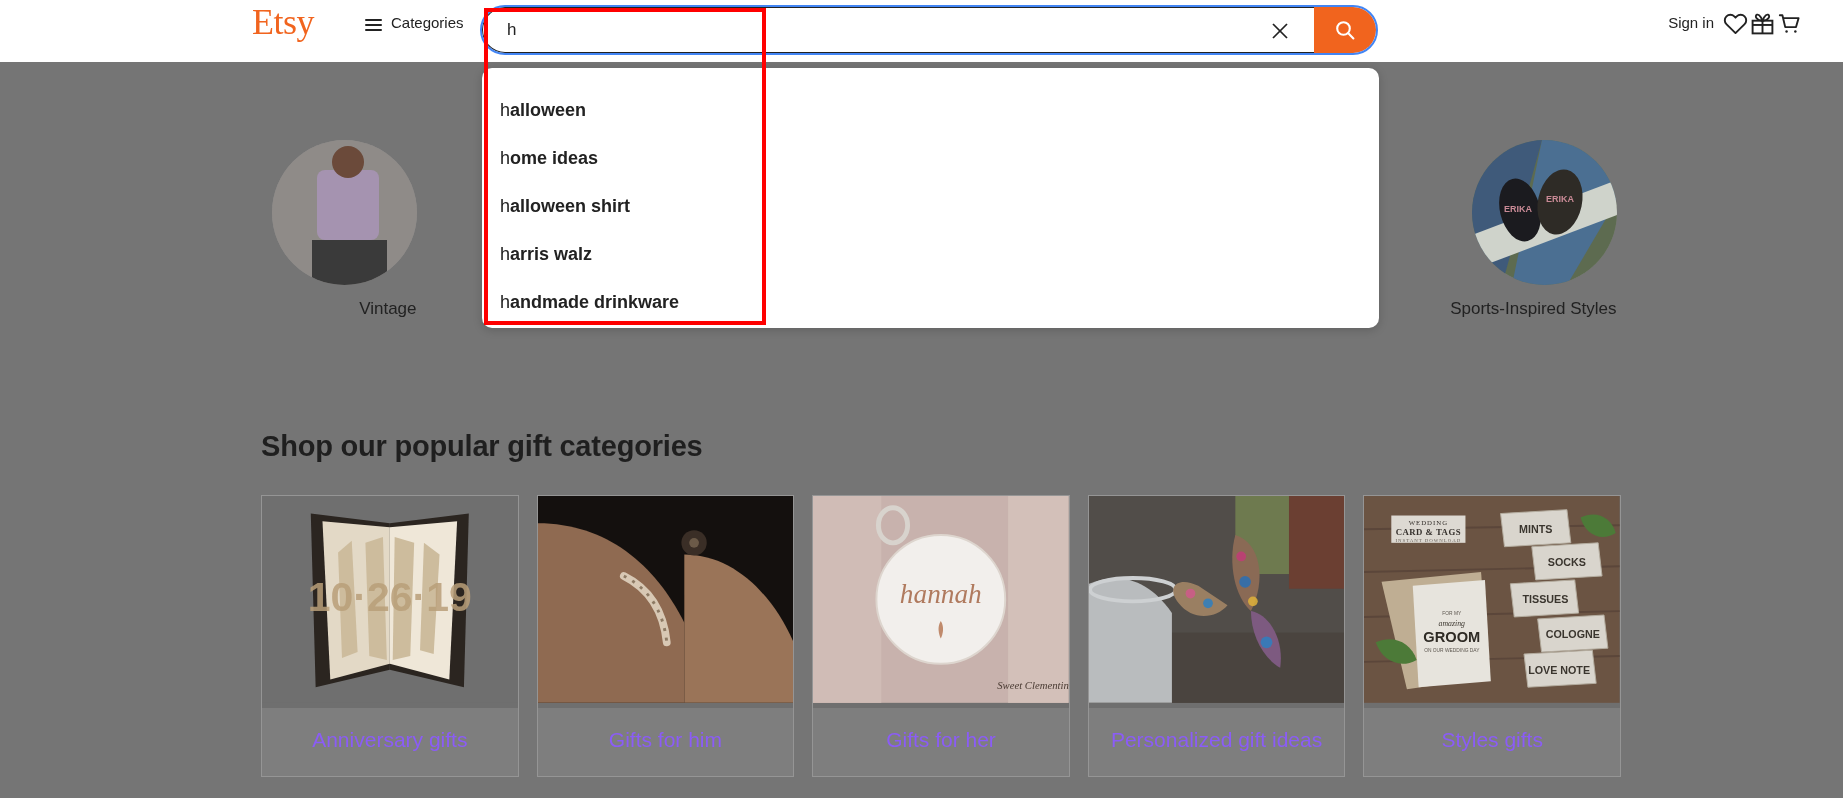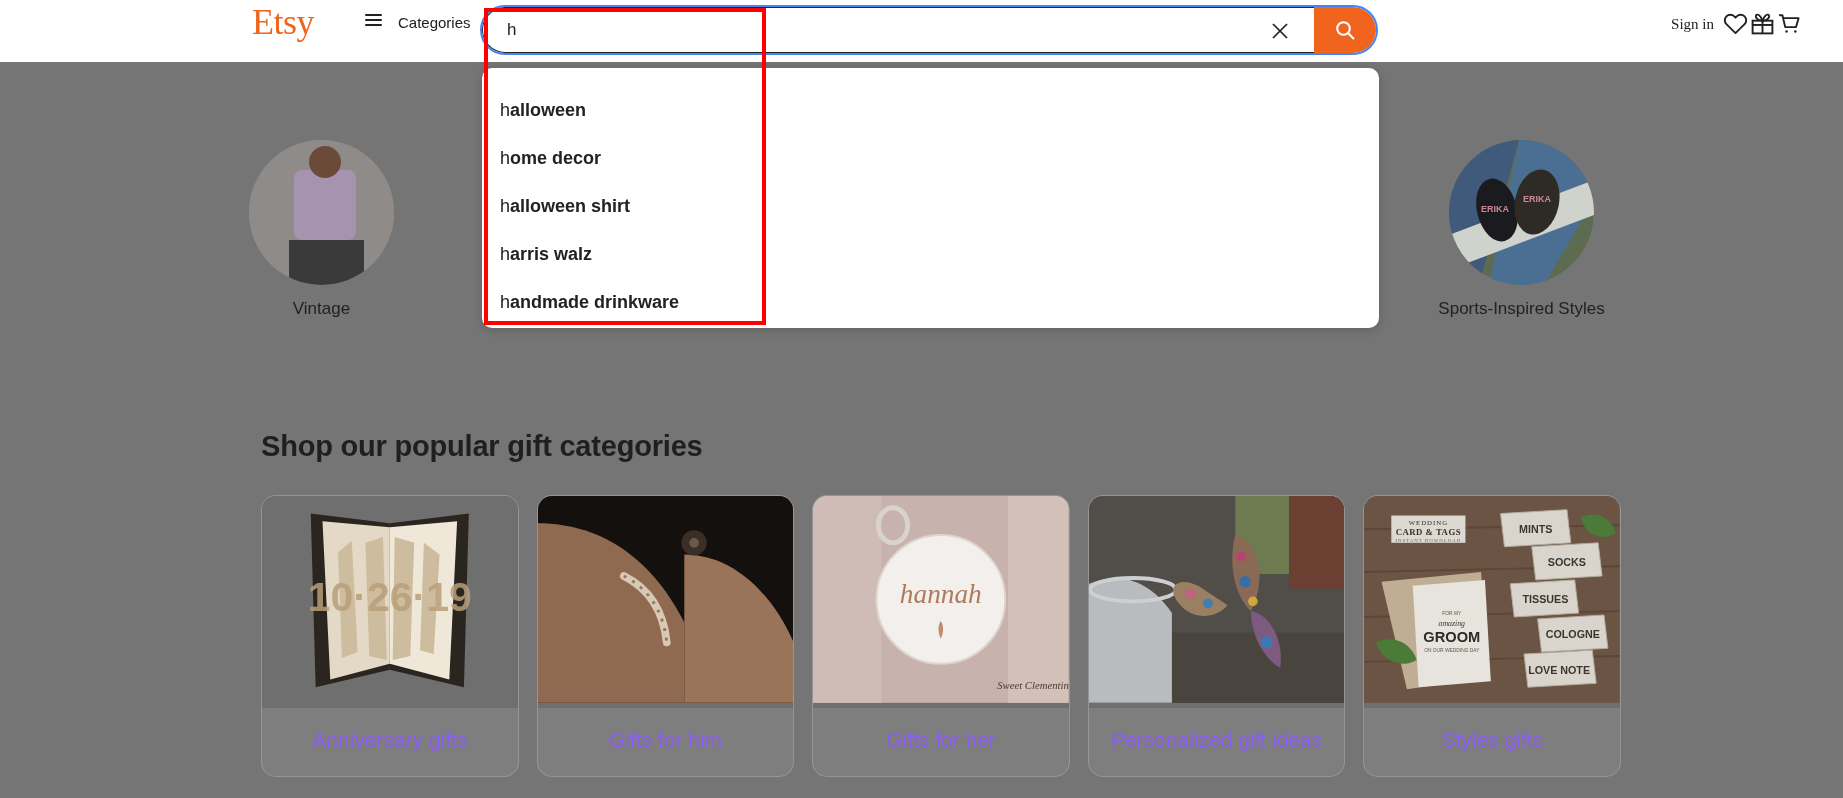--- a/index.html
+++ b/index.html
@@ -20,21 +20,21 @@
     display: flex; align-items: center;
   }
   .logo {
     position: absolute; left: 252px; top: 4px;
     font-family: "Liberation Serif", serif;
     font-size: 36px; color: #f1641e; letter-spacing: -0.5px;
     line-height: 1;
   }
   .cat-btn {
     position: absolute; left: 365px; top: 14px;
-    display: flex; align-items: flex-start; gap: 16px;
+    display: flex; align-items: flex-end; gap: 9px;
     cursor: pointer;
   }
   .hamburger { display: flex; flex-direction: column; gap: 3px; width: 17px; }
   .hamburger span { display: block; height: 2px; background: #222; border-radius: 1px; }
   .cat-label { font-size: 15px; color: #222222; }
 
   
   #search-wrap {
     position: absolute; left: 482px; top: 7px;
     width: 894px; height: 46px;
@@ -62,37 +62,37 @@
   }
   
   #focus-ring {
     position: absolute; left: 480px; top: 5px; width: 898px; height: 50px;
     border: 2px solid #4285f4; border-radius: 26px;
     pointer-events: none; z-index: 45;
   }
 
   #header-right {
     position: absolute; right: 40px; top: 10px;
-    display: flex; align-items: flex-end;  font-family: Liberation Serif, serif;
+    display: flex; align-items: flex-start; 
   }
   .signin { font-size: 15px; color: #222; cursor: pointer; padding: 4px 8px; }
   .hicon { width: 27px; height: 27px; cursor: pointer; }
 
   
   #dim {
     position: absolute; left: 0; top: 62px; width: 1843px; height: 736px;
     background: #757575; z-index: 5;
   }
 
   
   #hero-row {
     position: absolute; left: 0; top: 140px; width: 1843px; height: 240px;
     display: flex; justify-content: center; gap: 110px; z-index: 6;
   }
-  .hero-item { width: 190px; display: flex; flex-direction: column; align-items: center; }
+  .hero-item { width: 190px; display: flex; flex-direction: column; align-items: flex-end; }
   .hero-circle {
     width: 145px; height: 145px; border-radius: 50%;
     overflow: hidden; position: relative; background: #8a8a8a;
   }
   .hero-label {
     margin-top: 14px; text-align: center; font-size: 17px; color: #222;
     line-height: 1.22; font-weight: 400;
   }
 
   
@@ -100,21 +100,21 @@
   #gift-heading {
     margin-left: 261px; font-size: 29px; font-weight: bold; color: #1f1f1f;
     letter-spacing: -0.2px;
   }
   #gift-grid {
     margin: 32px 0 0 261px; width: 1360px;
     display: grid; grid-template-columns: repeat(5, 1fr); gap: 18px;
   }
   .gift-card {
     background: rgba(255,255,255,0.07); border: 1px solid rgba(255,255,255,0.18);
-    border-radius: 15px; overflow: hidden; cursor: pointer;
+    border-radius: 0; overflow: hidden; cursor: pointer;
     display: flex; flex-direction: column; align-items: center;
     padding-bottom: 10px;
   }
   .gift-img {
     width: 100%; height: 212px; position: relative; overflow: hidden;
     background: #6f6f6f;
   }
   .gift-label {
     font-size: 21px; color: #8b5cf6; padding: 20px 4px 14px; text-align: center;
   }
@@ -402,21 +402,21 @@
     </div>
   </div>
 
   <div id="suggestions">
     <div class="sugg-item">
       <span class="match">h</span>
         <span class="rest">alloween</span>
     </div>
     <div class="sugg-item">
       <span class="match">h</span>
-        <span class="rest">ome decor</span>
+        <span class="rest">ome ideas</span>
     </div>
     <div class="sugg-item">
       <span class="match">h</span>
         <span class="rest">alloween shirt</span>
     </div>
     <div class="sugg-item">
       <span class="match">h</span>
         <span class="rest">arris walz</span>
     </div>
     <div class="sugg-item">

